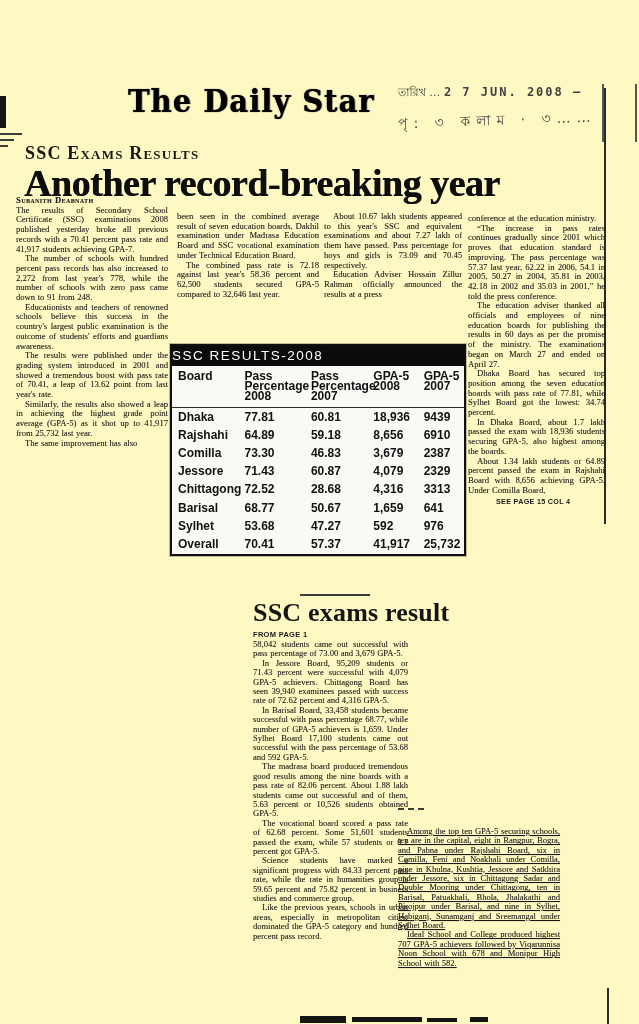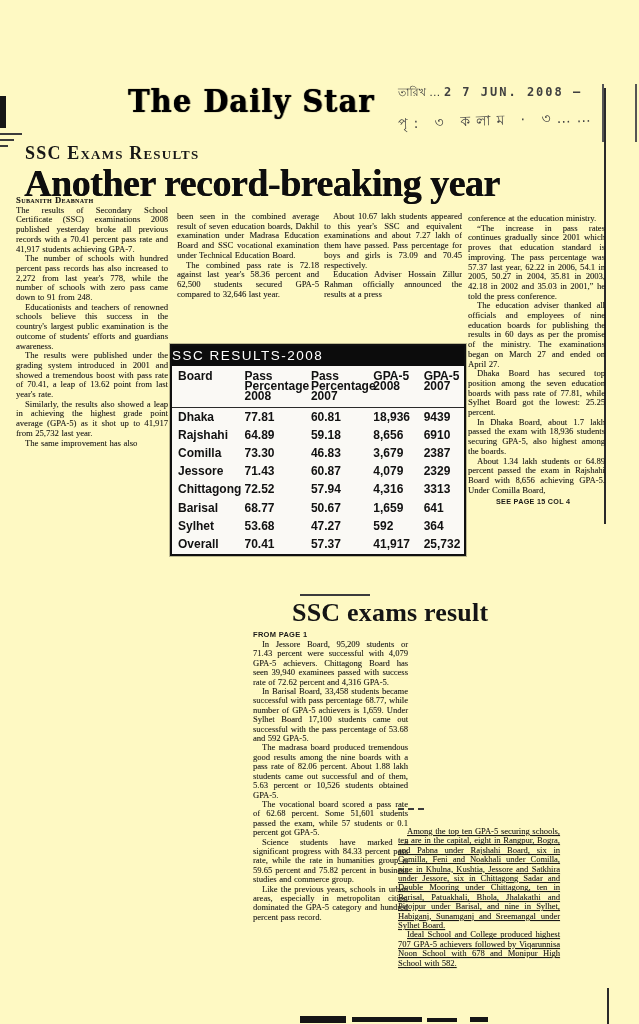--- a/index.html
+++ b/index.html
@@ -89,21 +89,21 @@
 
   <div class="abs col col2clip" style="left:324px;top:212px;width:138px;height:128px;">
     <p class="ind">About 10.67 lakh students appeared to this year's SSC and equivalent examinations and about 7.27 lakh of them have passed. Pass percentage for boys and girls is 73.09 and 70.45 respectively.</p>
     <p class="ind">Education Adviser Hossain Zillur Rahman officially announced the results at a press</p>
   </div>
 
   <div class="abs col" style="left:468px;top:214px;width:137px;">
     <p>conference at the education ministry.</p>
     <p class="ind">“The increase in pass rates continues gradually since 2001 which proves that education standard is improving. The pass percentage was 57.37 last year, 62.22 in 2006, 54.1 in 2005, 50.27 in 2004, 35.81 in 2003, 42.18 in 2002 and 35.03 in 2001,” he told the press conference.</p>
     <p class="ind">The education adviser thanked all officials and employees of nine education boards for publishing the results in 60 days as per the promise of the ministry. The examinations began on March 27 and ended on April 27.</p>
-    <p class="ind">Dhaka Board has secured top position among the seven education boards with pass rate of 77.81, while Sylhet Board got the lowest: 25.25 percent.</p>
+    <p class="ind">Dhaka Board has secured top position among the seven education boards with pass rate of 77.81, while Sylhet Board got the lowest: 34.74 percent.</p>
     <p class="ind">In Dhaka Board, about 1.7 lakh passed the exam with 18,936 students securing GPA-5, also highest among the boards.</p>
     <p class="ind">About 1.34 lakh students or 64.89 percent passed the exam in Rajshahi Board with 8,656 achieving GPA-5. Under Comilla Board,</p>
     <div class="seepage">SEE PAGE 15 COL 4</div>
   </div>
 
   <div class="abs rtable" style="left:170px;top:344px;width:292px;">
     <div class="tband">SSC RESULTS-2008</div>
     <table class="grid">
       <colgroup>
           <col style="width:66px">
@@ -144,54 +144,55 @@
       <tr>
         <td>Jessore</td>
         <td>71.43</td>
         <td>60.87</td>
         <td>4,079</td>
         <td>2329</td>
       </tr>
       <tr>
         <td>Chittagong</td>
         <td>72.52</td>
-        <td>57.94</td>
+        <td>28.68</td>
         <td>4,316</td>
         <td>3313</td>
       </tr>
       <tr>
         <td>Barisal</td>
         <td>68.77</td>
         <td>50.67</td>
         <td>1,659</td>
         <td>641</td>
       </tr>
       <tr>
         <td>Sylhet</td>
         <td>53.68</td>
         <td>47.27</td>
         <td>592</td>
-        <td>364</td>
+        <td>976</td>
       </tr>
       <tr>
         <td>Overall</td>
         <td>70.41</td>
         <td>57.37</td>
         <td>41,917</td>
         <td>25,732</td>
       </tr>
     </tbody>
       </table>
   </div>
 
   <div class="abs dashrule" style="left:300px;top:594px;width:70px;"></div>
-  <div class="abs jump-headline" style="left:253px;top:598px;margin-left:39px;">SSC exams result</div>
+  <div class="abs jump-headline" style="left:253px;top:598px;">SSC exams result</div>
   <div class="abs fromline" style="left:253px;top:630px;text-align:right;">FROM PAGE 1</div>
 
   <div class="abs col bot" style="left:253px;top:640px;width:155px;">
+    <p>58,042 students came out successful with pass percentage of 73.00 and 3,679 GPA-5.</p>
     <p class="ind">In Jessore Board, 95,209 students or 71.43 percent were successful with 4,079 GPA-5 achievers. Chittagong Board has seen 39,940 examinees passed with success rate of 72.62 percent and 4,316 GPA-5.</p>
     <p class="ind">In Barisal Board, 33,458 students became successful with pass percentage 68.77, while number of GPA-5 achievers is 1,659. Under Sylhet Board 17,100 students came out successful with the pass percentage of 53.68 and 592 GPA-5.</p>
     <p class="ind">The madrasa board produced tremendous good results among the nine boards with a pass rate of 82.06 percent. About 1.88 lakh students came out successful and of them, 5.63 percent or 10,526 students obtained GPA-5.</p>
     <p class="ind">The vocational board scored a pass rate of 62.68 percent. Some 51,601 students passed the exam, while 57 students or 0.1 percent got GPA-5.</p>
     <p class="ind">Science students have marked a significant progress with 84.33 percent pass rate, while the rate in humanities group is 59.65 percent and 75.82 percent in business studies and commerce group.</p>
     <p class="ind">Like the previous years, schools in urban areas, especially in metropolitan cities, dominated the GPA-5 category and hundred percent pass record.</p>
   </div>
 
   <div class="abs dashrule" style="left:398px;top:808px;width:26px;border-top-style:dashed;"></div>
   <div class="abs col bot" style="left:398px;top:827px;width:162px;text-decoration:underline;">

